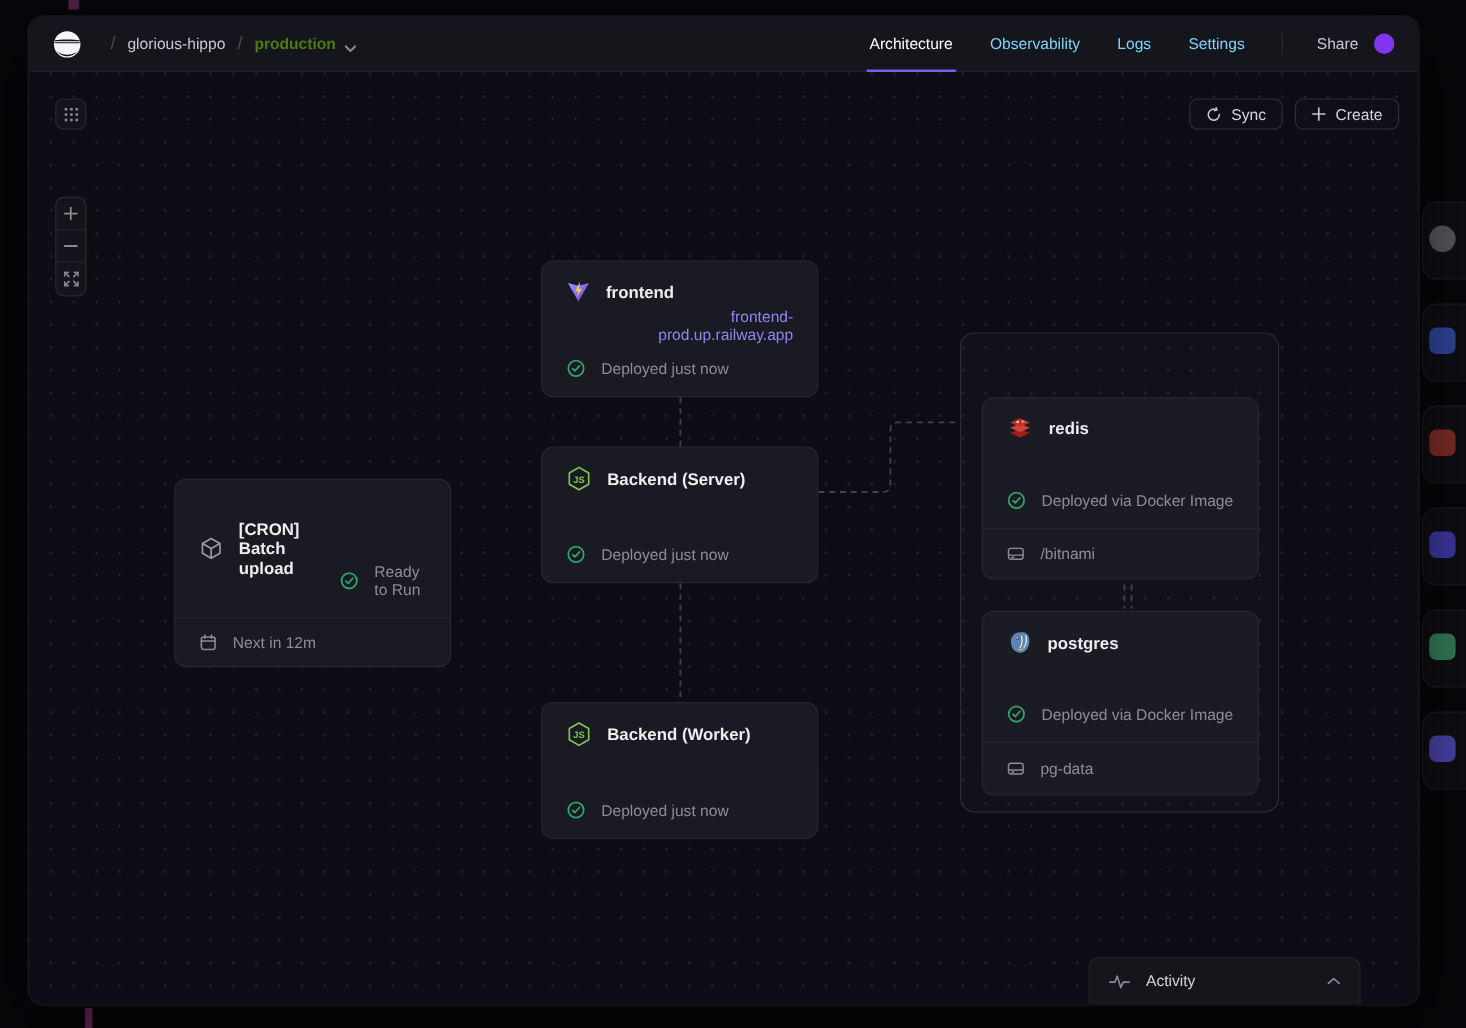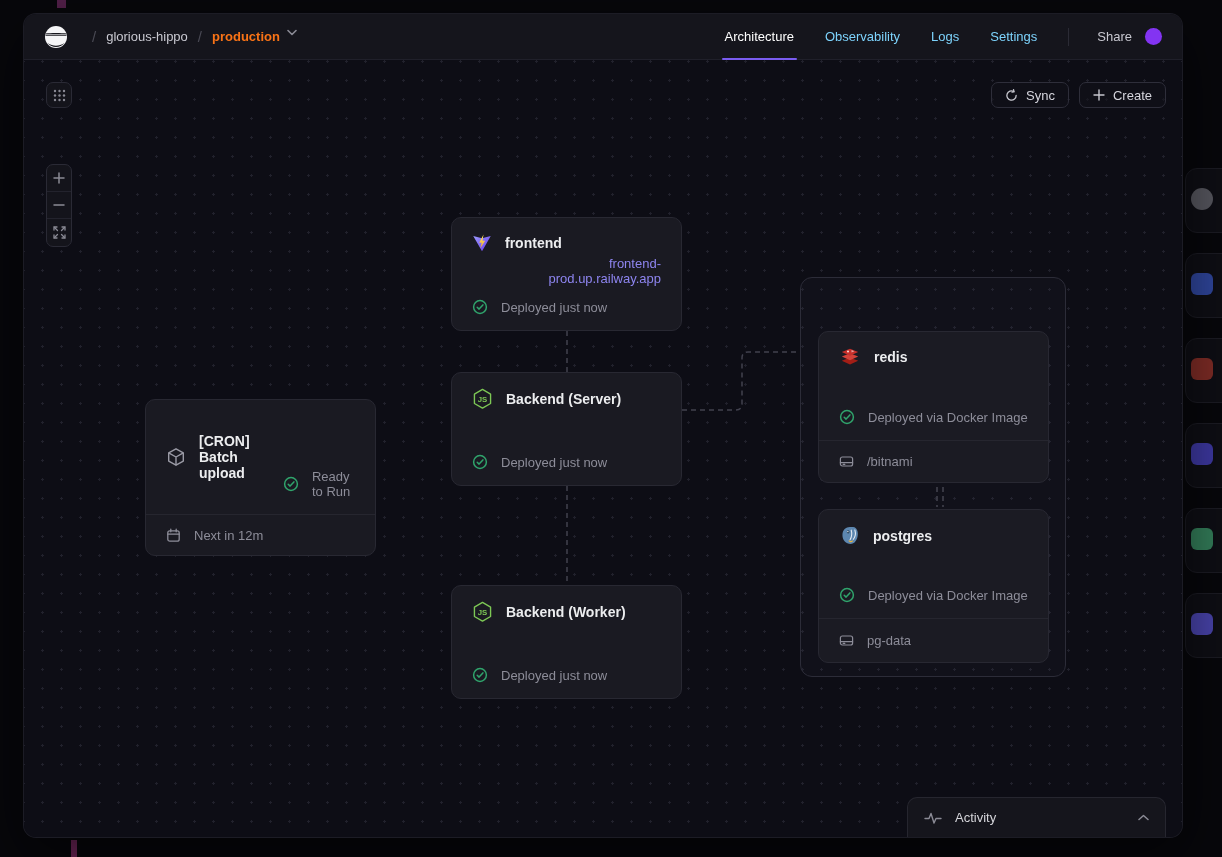--- a/index.html
+++ b/index.html
@@ -19,21 +19,21 @@
   .modal { position:absolute; left:24px; top:14px; width:1158px; height:823px;
            background:#0d0d15; border-radius:12px; overflow:hidden;
            box-shadow:0 0 0 1px #1c1c25, 0 18px 60px rgba(0,0,0,.6); }
 
   
   .navbar { position:relative; height:46px; display:flex; align-items:center;
             padding:0 20px; background:#15151c; border-bottom:1px solid #20202a; }
   .logo { width:24px; height:24px; margin-right:14px; cursor:pointer; flex:0 0 auto; }
   .crumb-sep { color:#4a4a55; font-size:15px; margin:0 10px; }
   .crumb { font-size:13px; color:#c9c9d1; cursor:pointer; }
-  .crumb.env { color:#f97316; font-weight:700; display:flex; align-items:flex-start; gap:7px; }
+  .crumb.env { color:#4d7c0f; font-weight:700; display:flex; align-items:flex-end; gap:7px; }
   .tabs { margin-left:auto; display:flex; align-items:center; gap:31px; height:100%; }
   .tab { font-size:13px; color:#7dd3fc; height:100%; display:flex; align-items:center;
          position:relative; cursor:pointer; }
   .tab.active { color:#ffffff; }
   .tab.active::after { content:""; position:absolute; left:-3px; right:-3px; bottom:-1px;
                        height:2px; background:#7a5cf0; border-radius:2px; }
   .nav-divider { width:1px; height:18px; background:#2b2b35; margin:0 4px 0 31px; }
   .share { font-size:13px; color:#c8c8d0; margin:0 13px 0 24px; cursor:pointer; }
   .avatar { width:17px; height:17px; border-radius:50%; background:#8334f2; cursor:pointer; }
 
@@ -78,21 +78,21 @@
   .group { position:absolute; left:776px; top:263px; width:266px; height:400px;
            background:rgba(140,140,180,0.035); border:1px solid #2c2c38; border-radius:12px; }
   .group-header { height:44px; display:flex; align-items:center; gap:11px; padding:0 19px; cursor:pointer; }
   .group-title { font-size:13px; font-weight:700; color:#d8d8de; }
   .group-chevron { margin-left:auto; display:flex; cursor:pointer; }
   .db-card { position:absolute; left:17px; width:231px; background:#1b1b23;
              border:1px solid #282832; border-radius:10px; display:flex;
              flex-direction:column; cursor:pointer; }
   .db-body { padding:15px 20px; height:108px; display:flex; flex-direction:column; }
 
-  .activity { position:absolute; left:883px; top:737px; width:259px; height:40px;
+  .activity { position:absolute; left:883px; top:737px; width:227px; height:40px;
               background:#15151c; border:1px solid #26262f; border-bottom:none;
               border-radius:10px 10px 0 0; display:flex; align-items:center;
               gap:13px; padding:0 16px; cursor:pointer;justify-content:space-between; }
   .activity-label { font-size:13px; color:#d5d5da; }
   .activity .chev { margin-left:auto; display:flex; }
 
   .icon { display:flex; align-items:center; justify-content:center; flex:0 0 auto; }
 </style>
 </head>
 <body>

